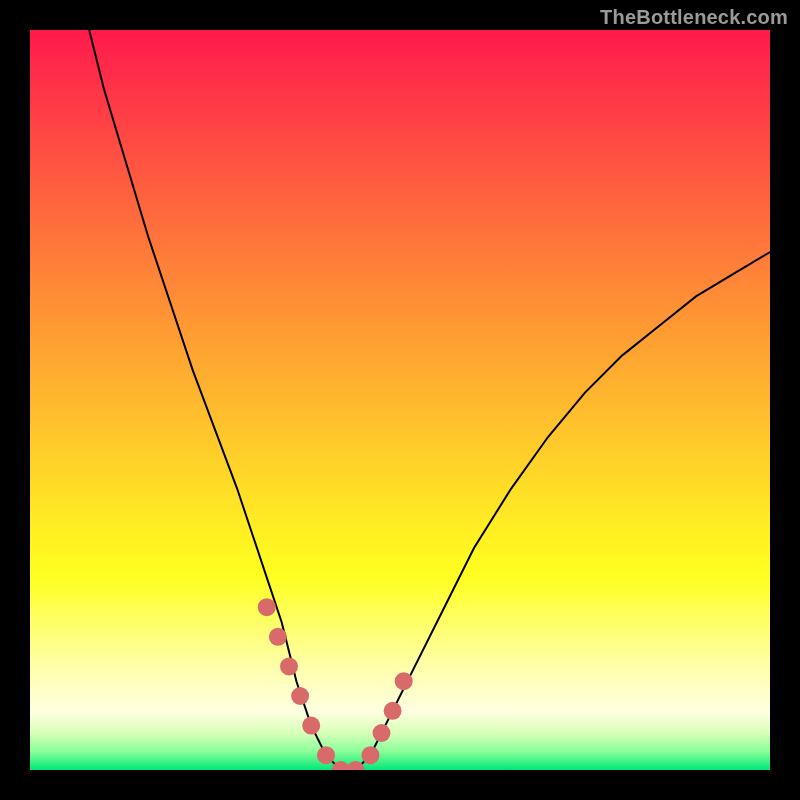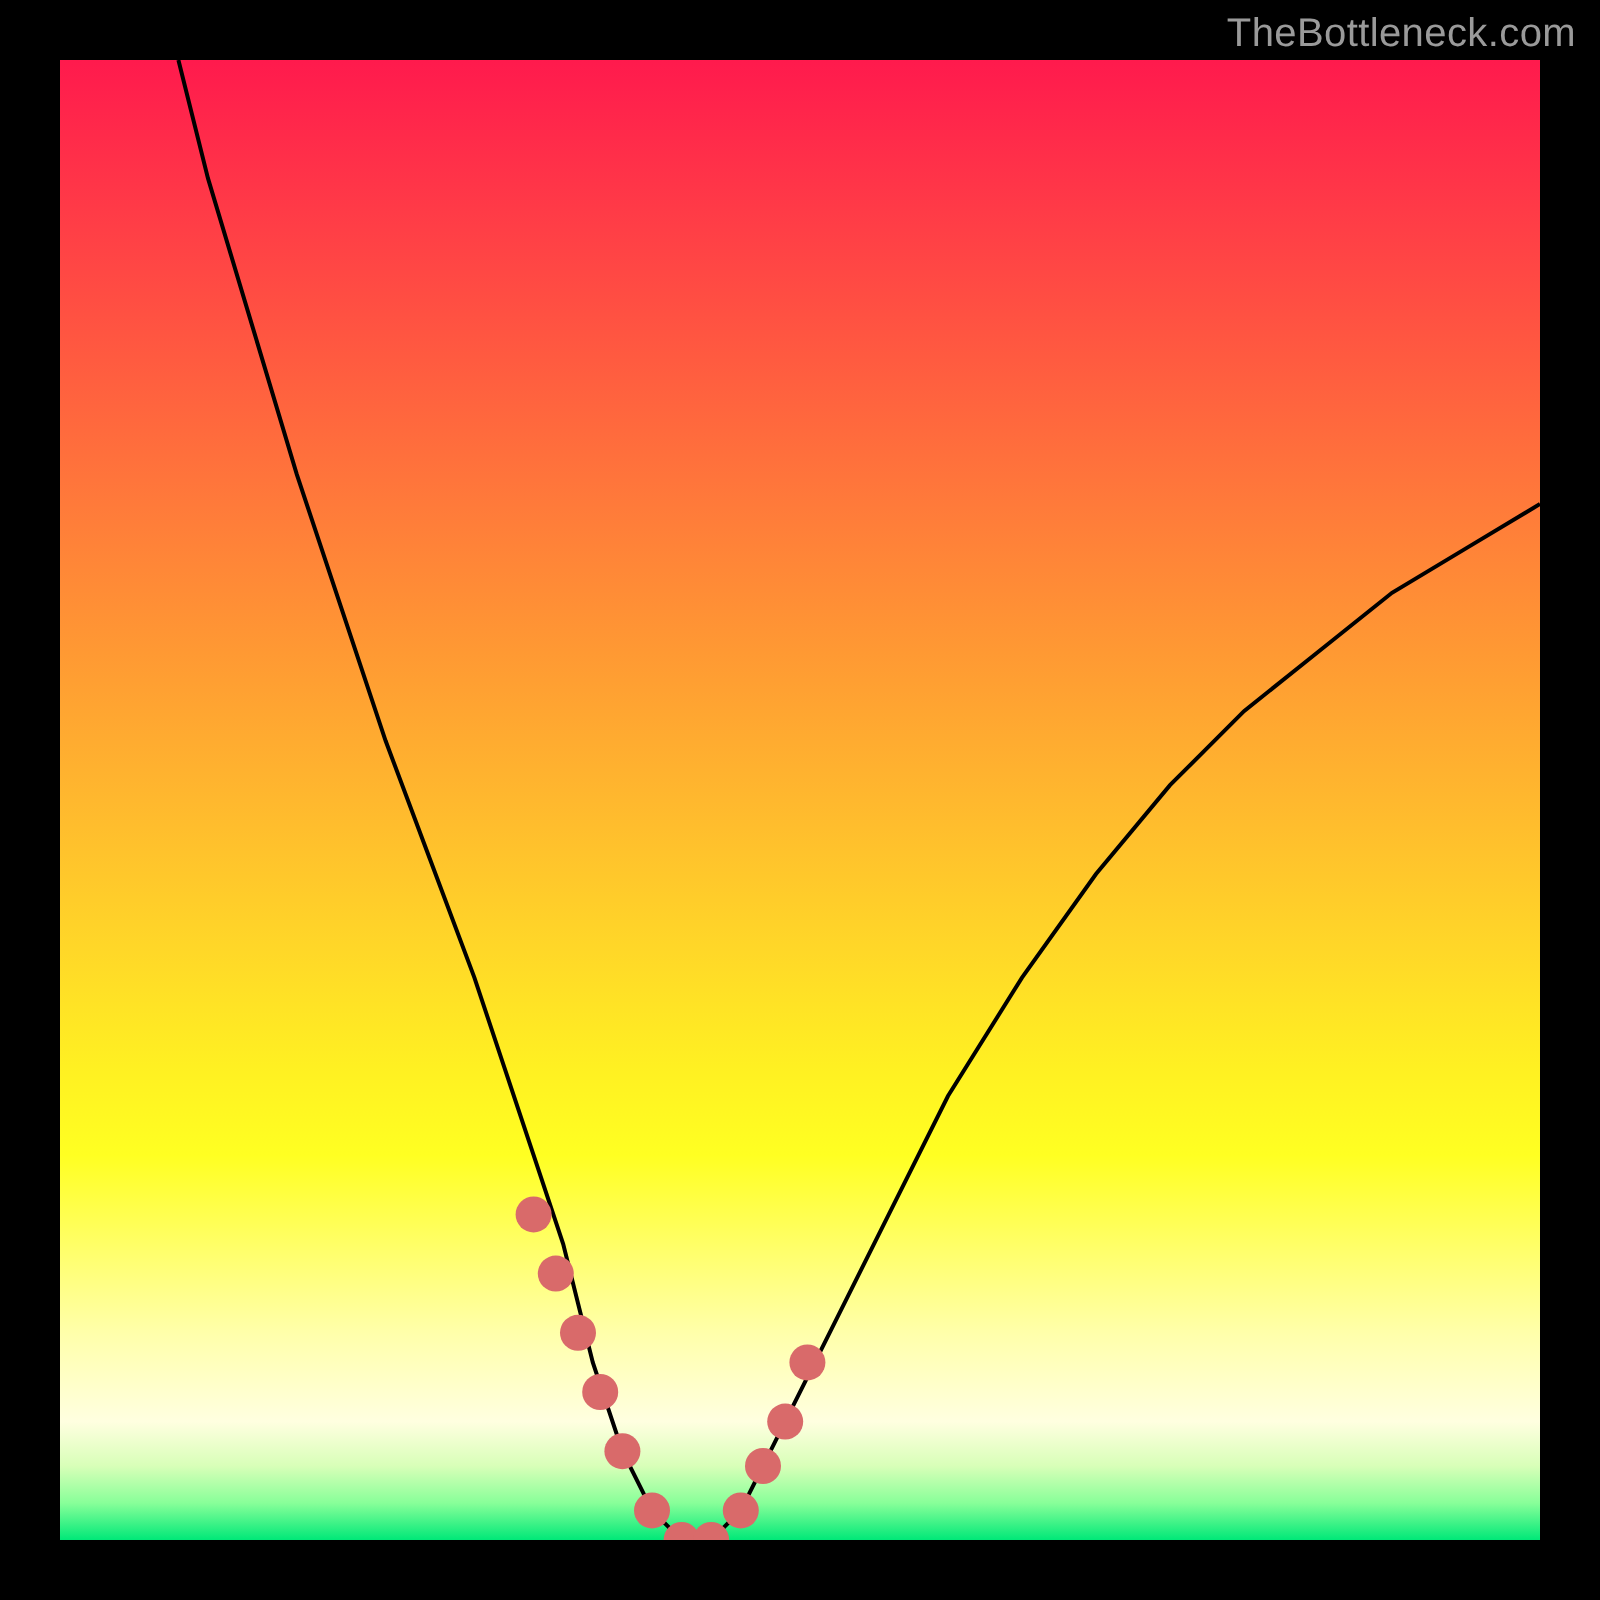--- a/index.html
+++ b/index.html
@@ -40,21 +40,21 @@
       #88ff99 97.5%,
       #00e878 100%
     );
   }
   .watermark {
     position: absolute;
     top: 6px;
     right: 12px;
     color: #9a9a9a;
     font-size: 20px;
-    font-weight: 400;
+    font-weight: 700;
     letter-spacing: 0.2px;
   }
   svg.curve {
     position: absolute;
     left: 0;
     top: 0;
     width: 740px;
     height: 740px;
   }
   .curve-path {

